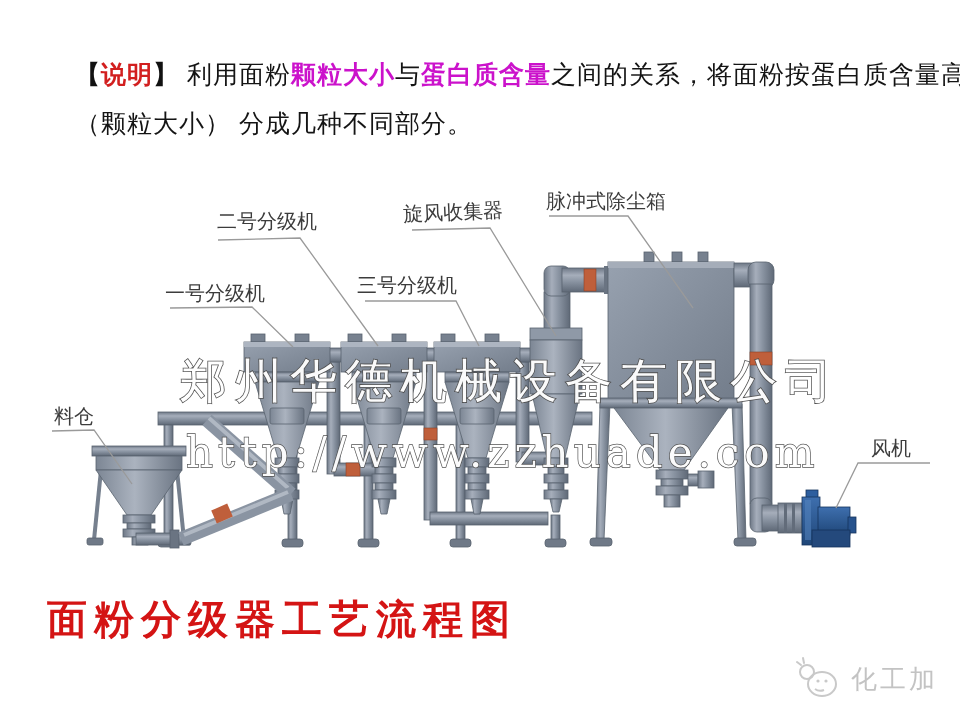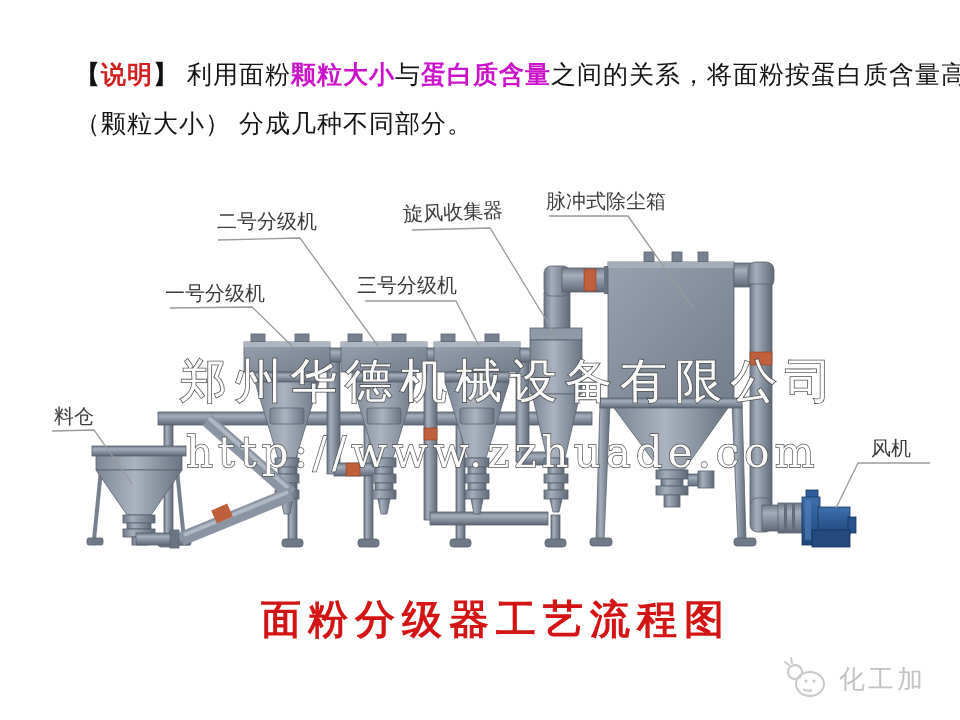--- a/index.html
+++ b/index.html
@@ -21,27 +21,27 @@
   .diagram svg{display:block;}
   .lead{fill:none;stroke:#9a9a9a;stroke-width:1.3px;}
   .lbl{font-family:"Liberation Serif","DejaVu Serif",serif;
        font-size:20px;fill:#3c3c3c;}
   .wm{font-family:"DejaVu Serif","Liberation Serif",serif;
       fill:#ffffff;stroke:#4d4d4d;paint-order:stroke;opacity:.96;}
   .eq{stroke:#59636f;stroke-width:.8px;}
   .org{fill:#bf5f3b;stroke:#8d4225;stroke-width:.6px;}
 
   
-  .main-title{position:absolute;left:0;top:592px;width:960px;padding-left:32px;
-              box-sizing:border-box;text-align:center;color:#d41414;
+  .main-title{position:absolute;left:0;top:592px;width:960px;padding-left:47px;
+              box-sizing:border-box;color:#d41414;
               font-size:40px;font-weight:bold;letter-spacing:7px;
               font-family:"Liberation Serif","DejaVu Serif",serif;}
 
   
-  .brand{position:absolute;right:34px;top:656px;display:flex;align-items:center;gap:6px;}
+  .brand{position:absolute;right:22px;top:656px;display:flex;align-items:center;gap:6px;}
   .brand .txt{font-size:26px;letter-spacing:3px;color:#c3c3c3;
               font-family:"Liberation Sans",sans-serif;}
 </style>
 </head>
 <body>
 
 <div class="stage">
 
   <div class="notice">
     <div><span class="bracket">【</span><span class="tag">说明</span><span class="bracket">】</span><span> 利用面粉</span><span class="hl">颗粒大小</span><span>与</span><span class="hl">蛋白质含量</span><span>之间的关系，将面粉按蛋白质含量高</span></div>

